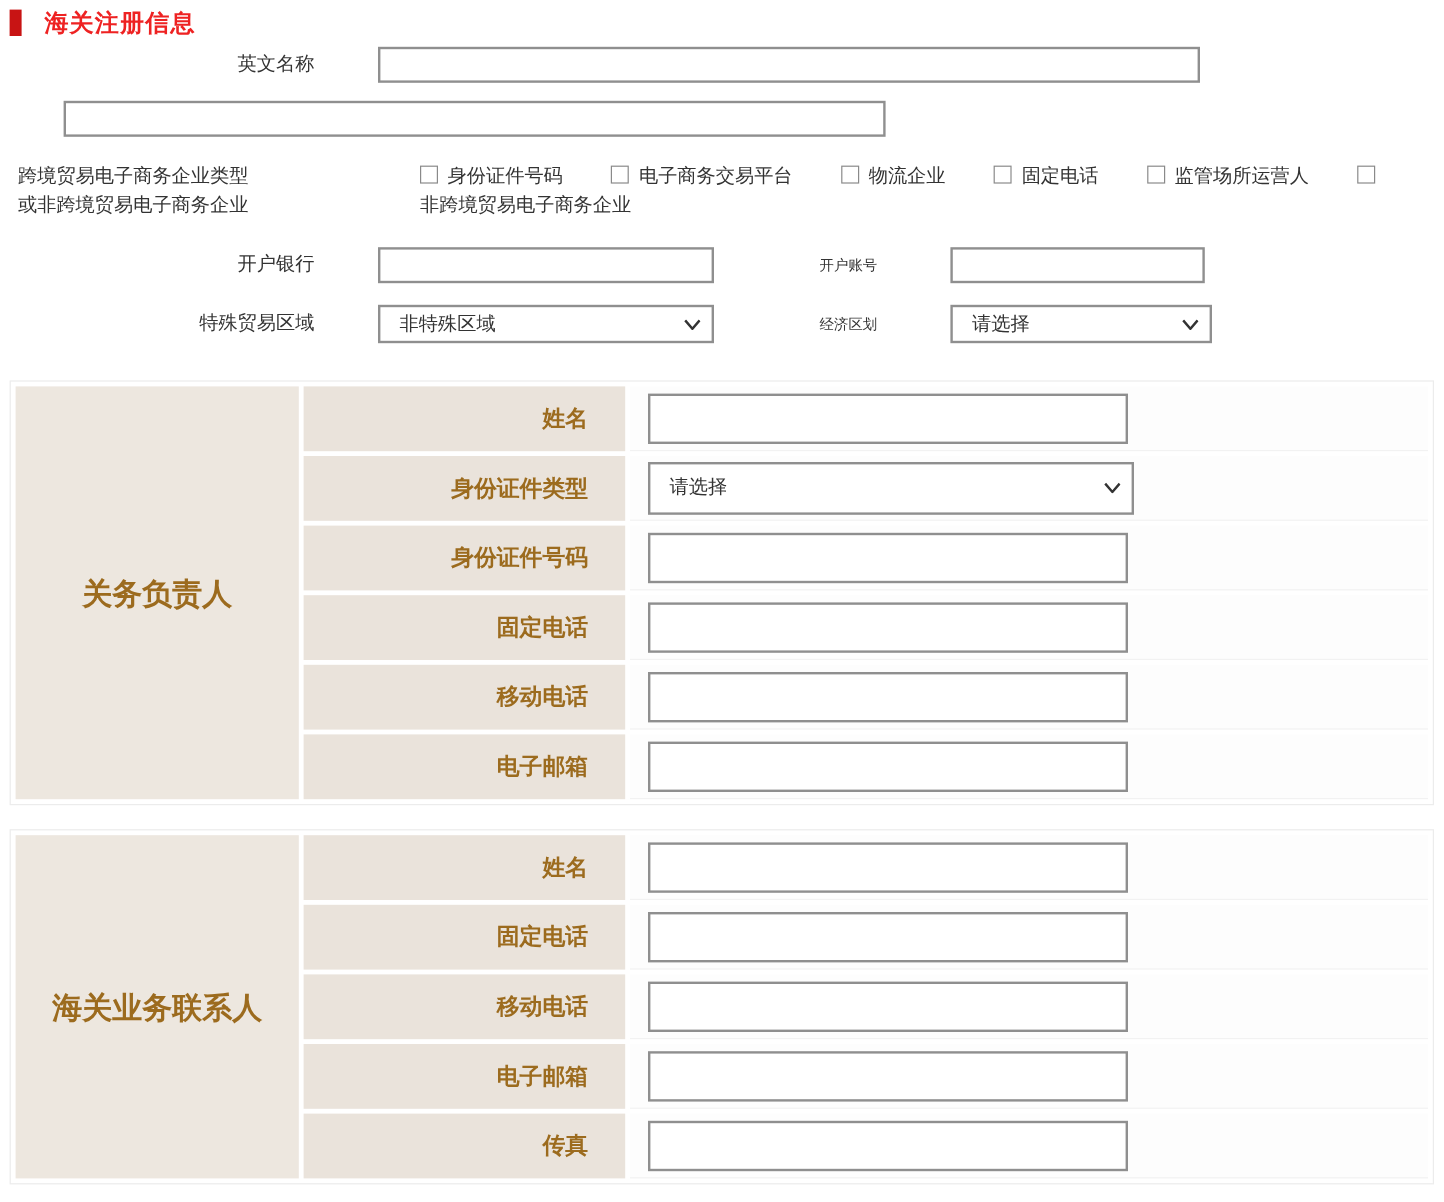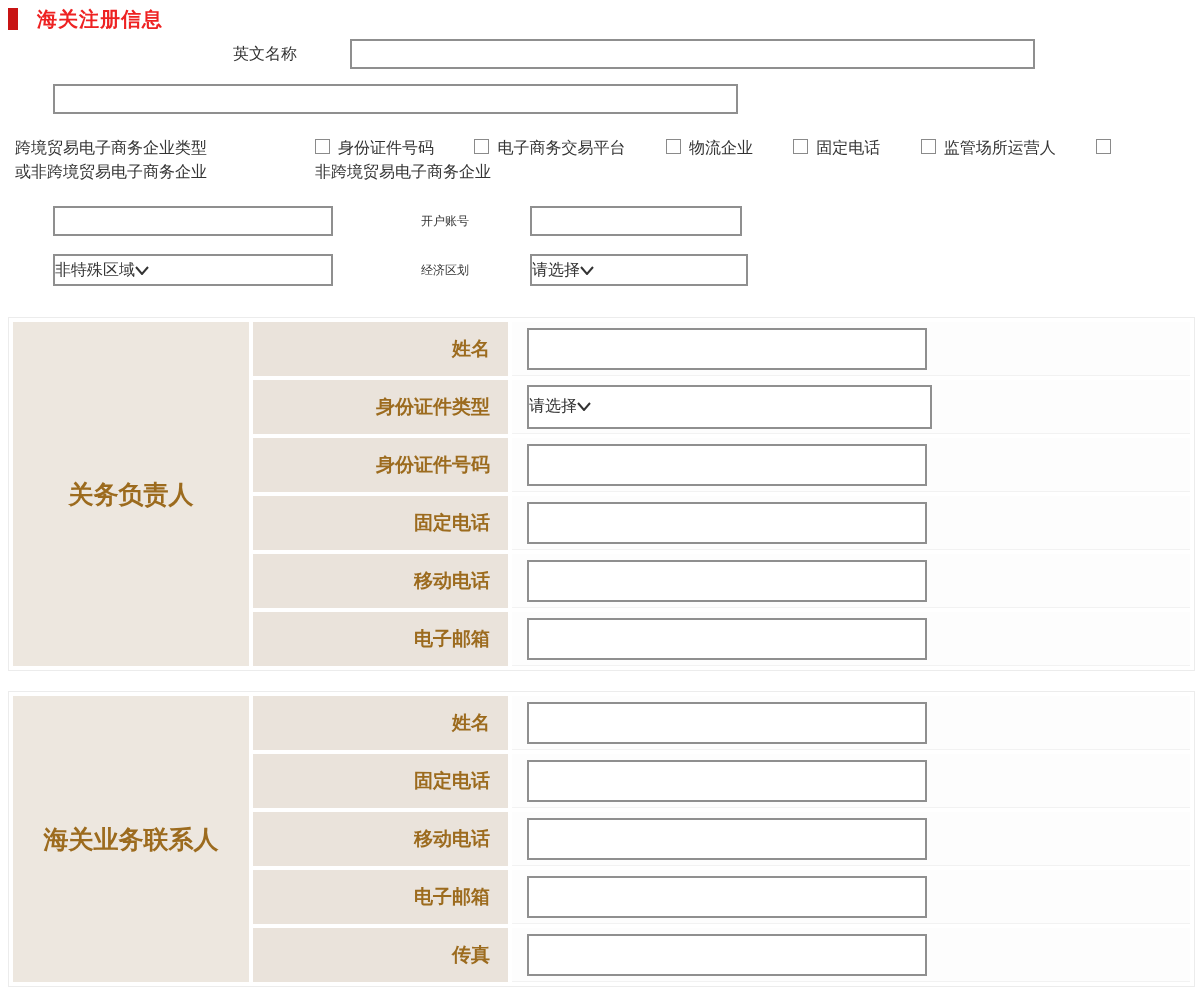--- a/index.html
+++ b/index.html
@@ -8,55 +8,55 @@
     font-family:"Liberation Sans","DejaVu Sans",sans-serif;
     color:#333;overflow:hidden;
   }
   
   .sec-title{display:flex;align-items:center;margin:6px 0 0 8px;height:26px;text-align:center;}
   .sec-title .bar{width:10px;height:22px;background:#C81414;margin-right:19px;flex:none;}
   .sec-title .txt{font-size:20px;font-weight:bold;color:#EE2222;letter-spacing:1px;}
 
   
   .frow{display:flex;align-items:center;}
-  .flabel{flex:none;width:262px;text-align:right;font-size:16px;color:#333;line-height:22px;padding-left:35px;}
+  .flabel{flex:none;width:262px;text-align:right;font-size:16px;color:#333;line-height:22px;}
   .fctrl{margin-left:53px;}
   .ctl{border:2px solid #8F8F8F;background:#fff;box-sizing:border-box;}
   input.ti{height:30px;font-size:15px;padding:0 6px;outline:none;color:#333;}
   .w-long{width:685px;}
   .w-bank{width:280px;}
   .w-acct{width:212px;}
-  .sel{display:flex;align-items:center;
-       padding:0 9px 0 0;font-size:16px;color:#333;cursor:default;}
+  .sel{display:flex;align-items:center;justify-content:space-between;
+       padding:0 9px 0 16px;font-size:16px;color:#333;cursor:default;}
   .sel-top{height:32px;width:280px;}
   .sel-right{height:32px;width:218px;}
   .mlabel{flex:none;width:64px;margin-left:80px;text-align:center;font-size:12px;line-height:22px;}
   .fctrl2{margin-left:53px;}
 
   .r1{margin-top:7px;}
   .r2{margin-top:15px;}
-  .r-check{margin-top:22px;align-items:center;}
+  .r-check{margin-top:22px;align-items:center;gap:35px;}
   .flabel-wrap{flex:none;width:205px;margin-left:15px;text-align:left;
                font-size:16px;line-height:24px;color:#333;}
   .cbarea{margin-left:95px;width:810px;font-size:16px;line-height:24px;}
   .cbitem{margin-right:36px;}
   .cbbox{display:inline-block;width:13px;height:13px;border:1px solid #8A8A8A;
          background:#fff;margin-right:8px;vertical-align:-1px;}
   .r-bank{margin-top:22px;}
   .r-zone{margin-top:18px;}
 
   
   table.gtable{border-collapse:separate;border-spacing:4px;width:1187px;
                margin-left:8px;background:#fff;border:1px solid #ECECEC;}
   .t1{margin-top:31px;}
   .t2{margin-top:20px;}
   td.group{width:234px;background:#EDE7DF;color:#9C6B1E;font-weight:bold;
            font-size:25px;text-align:center;vertical-align:middle;}
   td.rlabel{width:236px;background:#EAE3DB;color:#9C6B1E;font-weight:bold;
-            font-size:19px;text-align:right;padding-right:18px;height:52px;}
+            font-size:19px;text-align:right;padding-right:31px;height:52px;}
   td.rctrl{background:#FDFDFD;padding-left:15px;border-bottom:1px solid #F2F2F2;}
   input.tinput{width:400px;height:42px;font-size:16px;}
   .tsel{width:405px;height:44px;}
   .chev{flex:none;}
 </style>
 </head>
 <body>
 
 <div class="sec-title">
   <span class="bar"></span>
@@ -78,26 +78,28 @@
     <span class="cbitem"><span class="cbbox"></span><span>身份证件号码</span></span>
     <span class="cbitem"><span class="cbbox"></span><span>电子商务交易平台</span></span>
     <span class="cbitem"><span class="cbbox"></span><span>物流企业</span></span>
     <span class="cbitem"><span class="cbbox"></span><span>固定电话</span></span>
     <span class="cbitem"><span class="cbbox"></span><span>监管场所运营人</span></span>
     <span class="cbitem"><span class="cbbox"></span><span>非跨境贸易电子商务企业</span></span>
   </div>
 </div>
 
 <div class="frow r-bank">
+  <div class="flabel">开户银行</div>
   <input class="ctl ti w-bank fctrl" type="text" value="" style="">
   <div class="mlabel">开户账号</div>
   <input class="ctl ti w-acct fctrl2" type="text" value="" style="">
 </div>
 
 <div class="frow r-zone">
+  <div class="flabel">特殊贸易区域</div>
   <div class="ctl sel sel-top fctrl">
     <span>非特殊区域</span>
     <svg class="chev" width="14" height="9" viewBox="0 0 14 9">
         <polyline points="1,1 7,8 13,1" fill="none" stroke="#333" stroke-width="2"></polyline>
       </svg>
   </div>
   <div class="mlabel">经济区划</div>
   <div class="ctl sel sel-right fctrl2">
     <span>请选择</span>
     <svg class="chev" width="14" height="9" viewBox="0 0 14 9">

